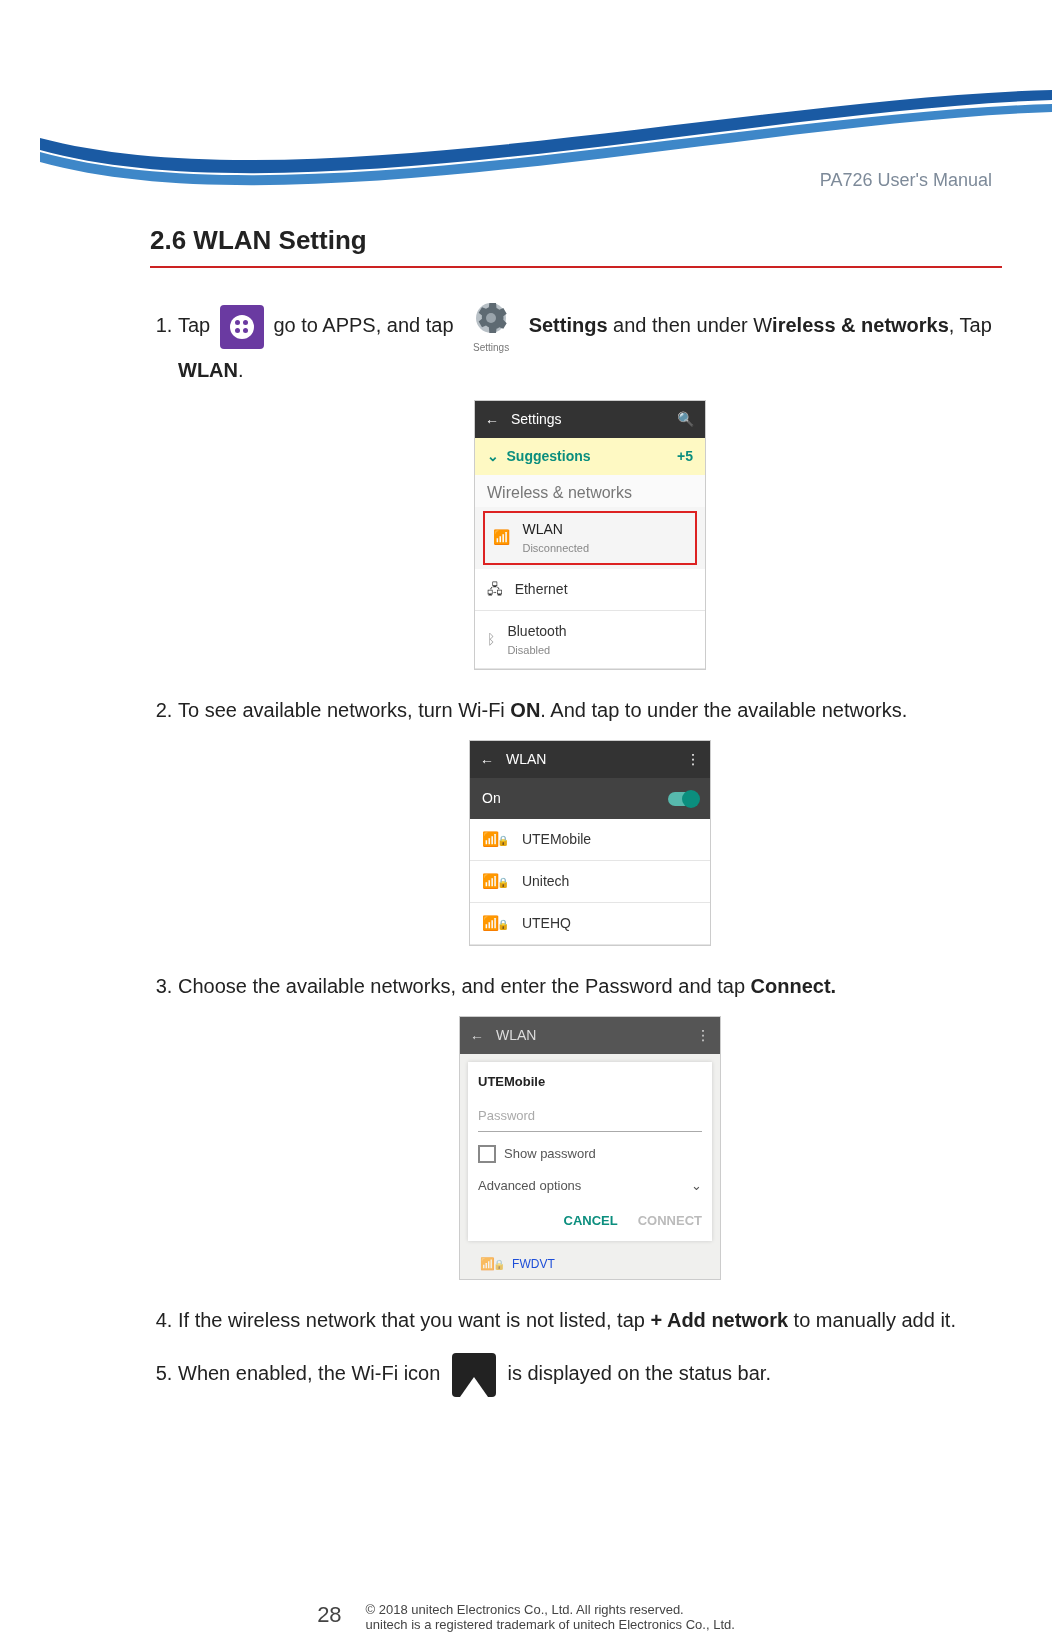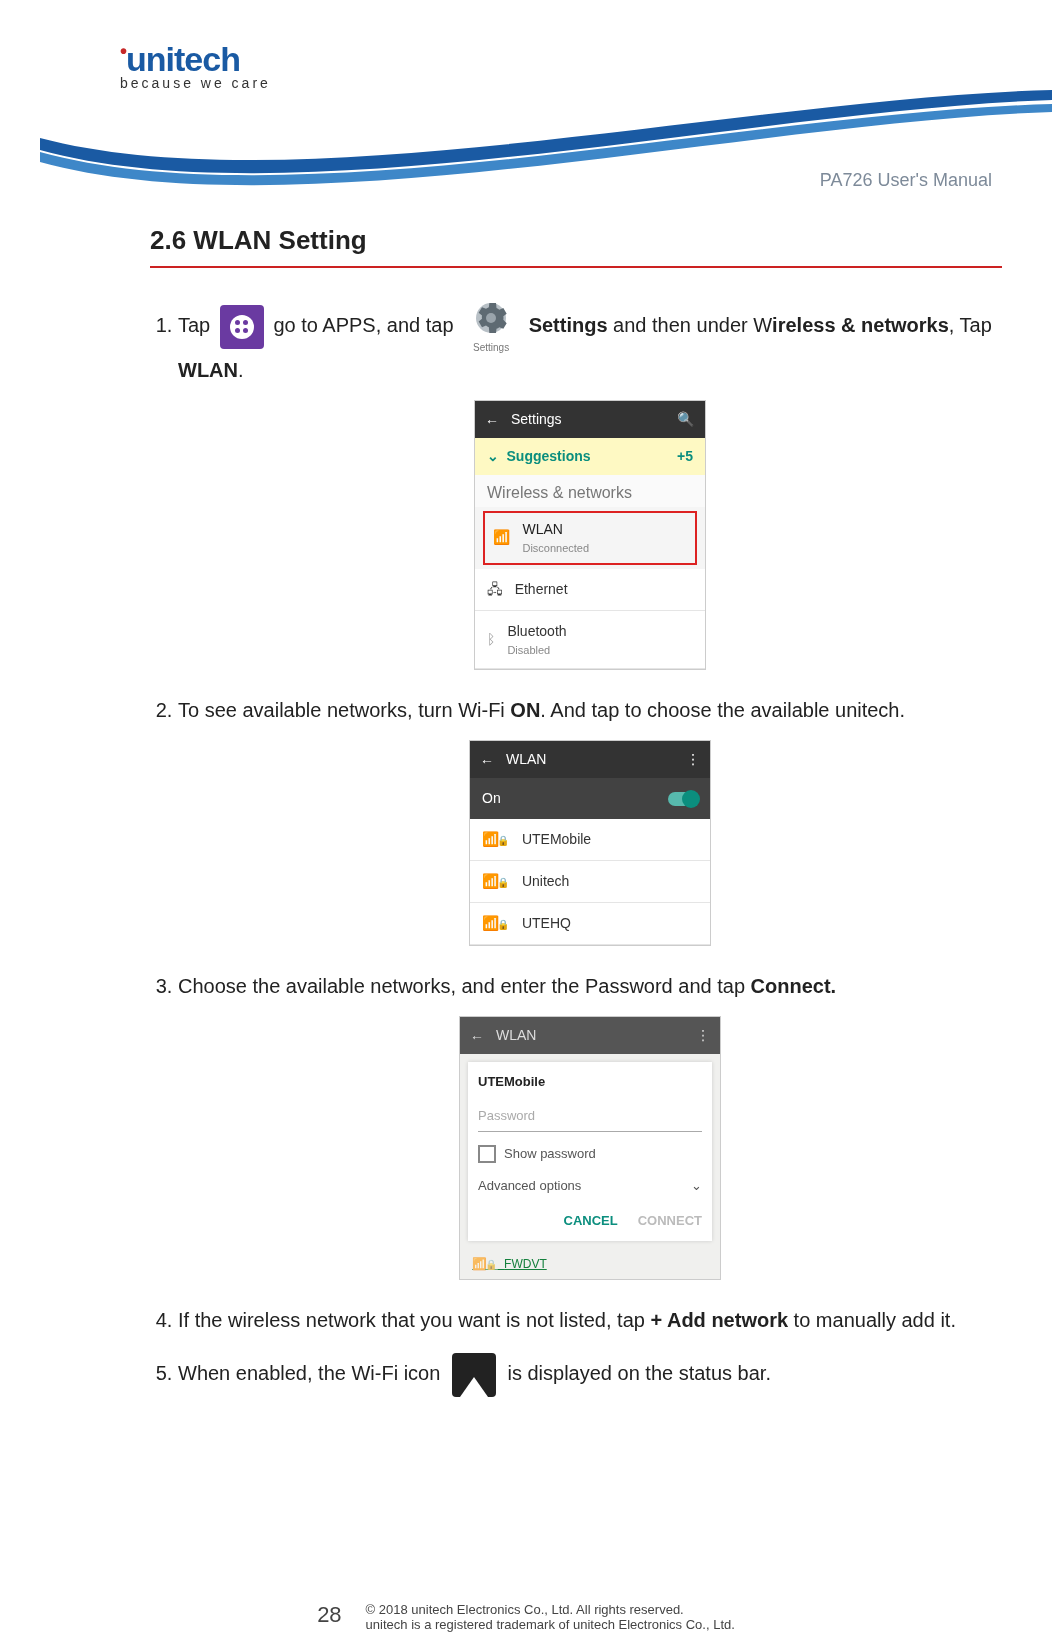--- a/index.html
+++ b/index.html
@@ -199,21 +199,21 @@
   }
   .phone3 .pwline {
     border-bottom:1px solid #aaa; padding:6px 0; color:#aaa;
   }
   .phone3 .chkline { display:flex; align-items:center; gap:8px; margin:12px 0; color:#555;}
   .phone3 .chk { width:14px;height:14px;border:2px solid #888;}
   .phone3 .adv { display:flex; justify-content:space-between; color:#555;}
   .phone3 .btns { display:flex; justify-content:flex-end; gap:20px; padding-top:16px; font-weight:bold;}
   .phone3 .btns .cancel { color:#0b8e7e;}
   .phone3 .btns .connect { color:#bbb;}
-  .dimrow { padding:6px 12px; color:#15803d; font-size:12px;text-decoration:underline;}
+  .dimrow { padding:6px 20px; color:#1d4ed8; font-size:12px;}
   .lockico::after{content:"🔒"; font-size:10px; margin-left:-2px;}
 
   .footer {
     position:absolute;
     bottom:18px;
     left:0; right:0;
     display:flex;
     justify-content:center;
     gap:24px;
     font-size:13px;
@@ -221,24 +221,20 @@
   }
   .footer .pg { font-size:22px; }
   .footer .cp { text-align:left; }
 </style>
 </head>
 <body>
 
 <div class="page">
 
   <div class="header-area">
-    <div class="logo">
-      <div class="brand"><span class="dot">•</span><span>unitech</span></div>
-      <div class="tag">because we care</div>
-    </div>
     <div class="swoosh">
       <svg width="100%" height="140" viewBox="0 0 1000 140" preserveAspectRatio="none">
         <path d="M0 60 C 250 130, 700 20, 1000 10 L1000 0 C 700 8, 250 115, 0 48 Z" fill="#1a5aa3"></path>
         <path d="M0 72 C 250 142, 700 32, 1000 22 L1000 14 C 700 22, 250 132, 0 62 Z" fill="#3e87c8"></path>
       </svg>
     </div>
     <div class="doc-title">PA726 User's Manual</div>
   </div>
 
   <div class="section-title">2.6 WLAN Setting</div>
@@ -298,21 +294,21 @@
             <span style="color:#999;">ᛒ</span>
             <div>
               <div>Bluetooth</div>
               <div class="sub">Disabled</div>
             </div>
           </div>
         </div>
       </li>
 
       <li>
-        <span>To see available networks, turn Wi-Fi </span><b>ON</b><span>. And tap to choose the available unitech.</span>
+        <span>To see available networks, turn Wi-Fi </span><b>ON</b><span>. And tap to under the available networks.</span>
 
         
         <div class="phone phone2">
           <div class="titlebar">
             <div class="titlebar-left">
               <span>←</span>
               <span>WLAN</span>
             </div>
             <span>⋮</span>
           </div>

